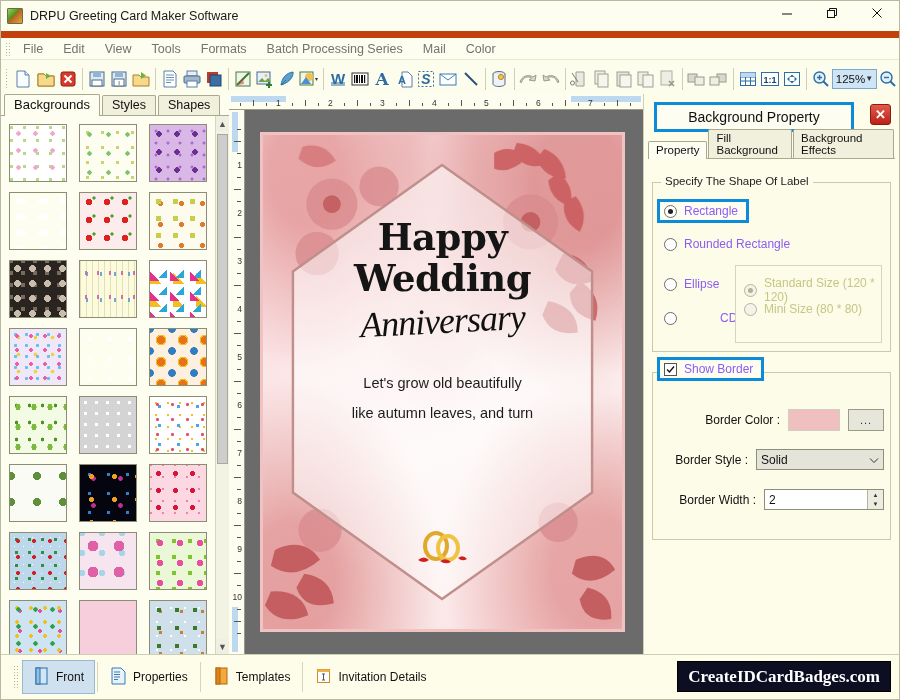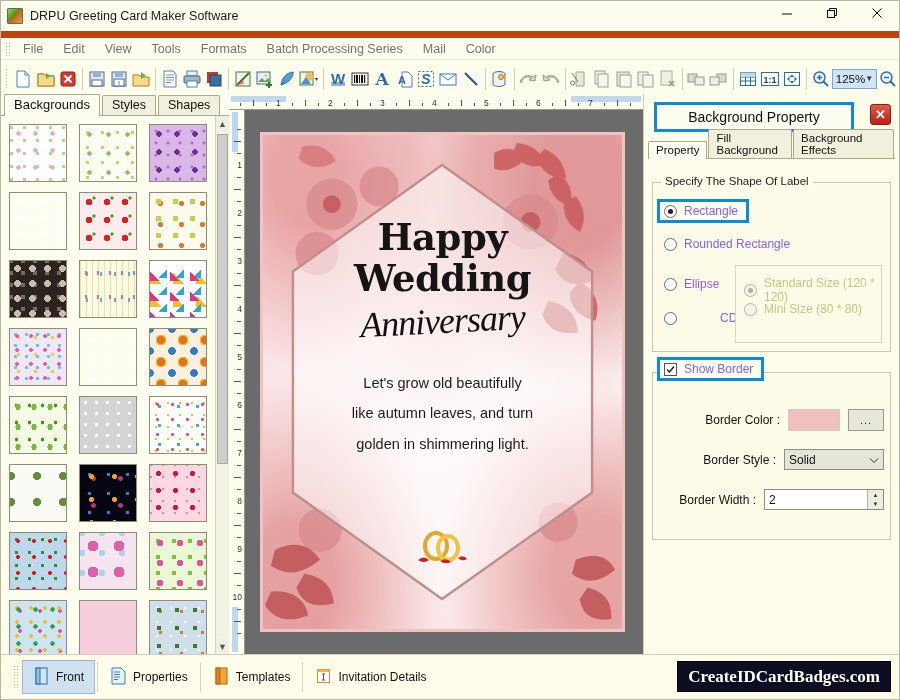--- a/index.html
+++ b/index.html
@@ -153,21 +153,21 @@
   .hl-box { border:3px solid #0c8cd8; padding:2px 8px 2px 4px; display:inline-flex;
             align-items:center; background:#fdfdf2; }
   .subgrp { position:absolute; border:1px solid #d6d6bd; background:#fcfce8; }
   .chk { width:13px; height:13px; border:1px solid #555; background:#fff;
          display:inline-flex; align-items:center; justify-content:center; margin-right:7px; }
   .fieldlabel { font-size:12px; color:#111; text-align:right; }
   .swatch { width:52px; height:22px; background:#f0c0c0; border:1px solid #cfcfc0; }
   .dotsbtn { width:36px; height:22px; background:#e6e6da; border:1px solid #9a9a86;
      display:flex; align-items:center; justify-content:center; font-size:11px; color:#333;
      letter-spacing:1px; }
-  .combo { width:100px; height:21px; background:#e4e4d8; border:1px solid #8e8e7a;
+  .combo { width:128px; height:21px; background:#e4e4d8; border:1px solid #8e8e7a;
      display:flex; align-items:center; justify-content:space-between; padding:0 4px;
      font-size:12px; color:#111; }
   .spin { width:120px; height:21px; background:#fff; border:1px solid #8e8e7a;
      display:flex; align-items:center; justify-content:space-between; padding:0 0 0 4px;
      font-size:12px; color:#111; }
   .spinbtns { width:16px; height:19px; background:#ecece0; border-left:1px solid #b5b5a0;
      display:flex; flex-direction:column; }
   .spinbtns div { flex:1; display:flex; align-items:center; justify-content:center;
      font-size:6px; color:#333; }
 
@@ -673,21 +673,20 @@
                 <polygon points="156,4 309,112 309,336 156,444 4,336 4,112" fill="rgba(255,255,255,0.55)" stroke="#c08f8c" stroke-width="2.5"></polygon>
               </svg>
             </div>
             <div class="cardtext">
               <div class="t-happy">Happy</div>
               <div class="t-wed">Wedding</div>
               <div class="t-anniv">Anniversary</div>
               <div class="t-body">
                 <div>Let's grow old beautifully</div>
                 <div>like autumn leaves, and turn</div>
-                <div>golden in shimmering light.</div>
               </div>
             </div>
             <div class="rings">
               <svg width="58" height="34" viewBox="0 0 58 34">
                 <ellipse cx="22" cy="16" rx="11" ry="13" fill="none" stroke="#e0a92b" stroke-width="4"></ellipse>
                 <ellipse cx="34" cy="18" rx="10" ry="12" fill="none" stroke="#f0c342" stroke-width="4"></ellipse>
                 <path d="M4 30 q6 -5 11 0 q-5 4 -11 0z" fill="#cf2020"></path>
                 <path d="M26 31 q6 -4 11 1 q-6 3 -11 -1z" fill="#cf2020"></path>
                 <path d="M44 28 q5 -4 9 1 q-5 3 -9 -1z" fill="#cf2020"></path>
               </svg>

